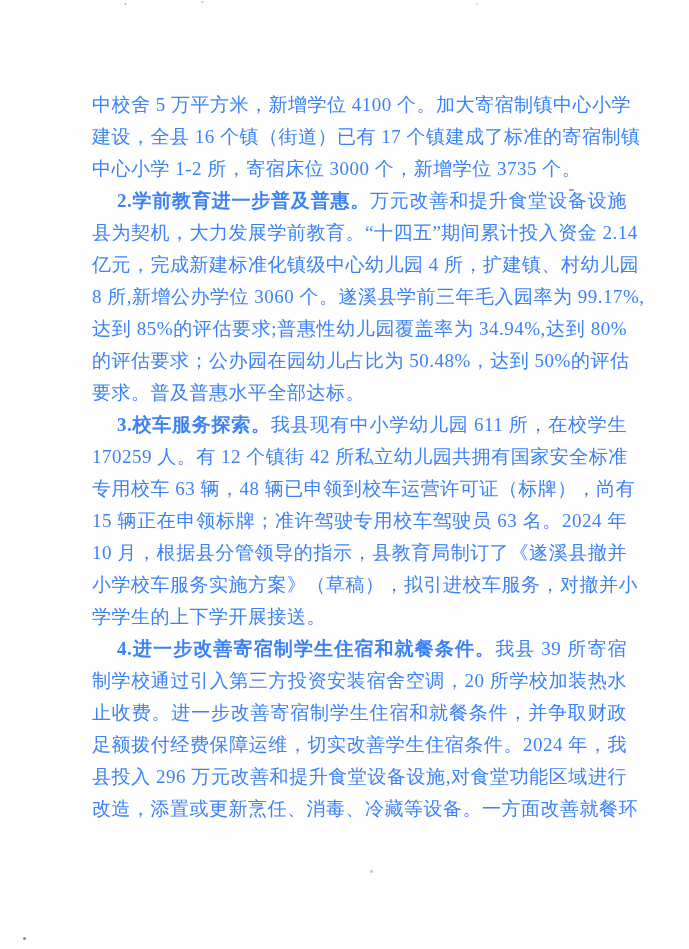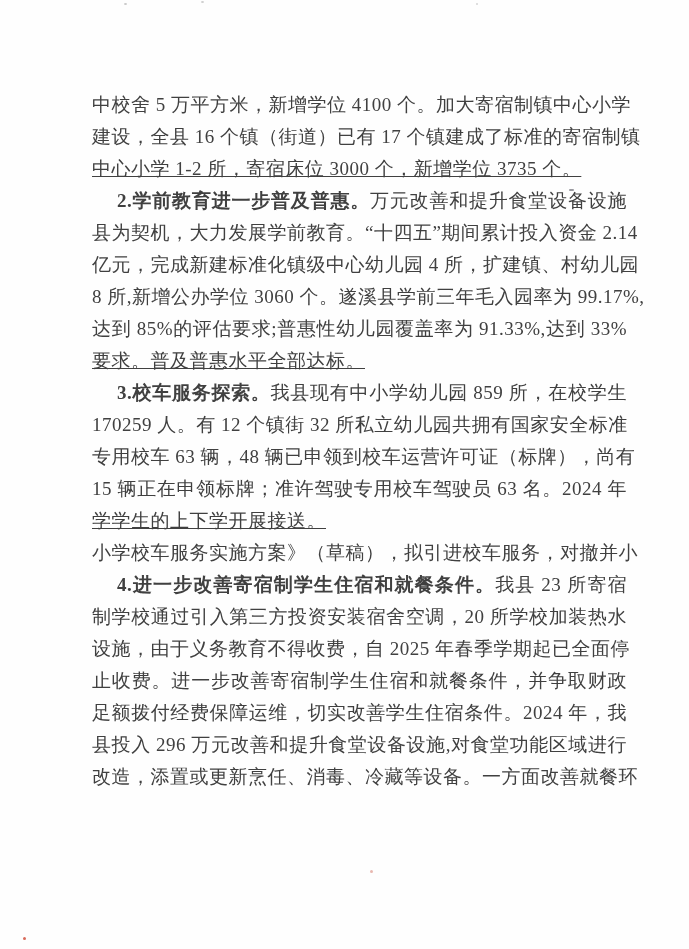--- a/index.html
+++ b/index.html
@@ -17,37 +17,36 @@
   .page {
     position: absolute;
     inset: 0;
     background: #fefefe;
   }
   .doc-body {
     position: absolute;
     left: 92px;
     top: 89px;
     width: 535px;
-    color: #404040;
+    color: #3b82f6;
     font-size: 19px;
   }
   .text-line {
     display: block;
     width: 535px;
     height: 32px;
     line-height: 32px;
     white-space: nowrap;
     text-align: justify;
     text-align-last: justify;
     overflow: visible;
     letter-spacing: 0.5px;
   }
   .text-line.no-justify {
     text-align-last: left;
-    text-decoration: underline;
   }
   .text-line.indent {
     padding-left: 25px;
     width: 510px;
   }
   .seg-bold {
     font-weight: 700;
   }
   
   .speck {
@@ -70,35 +69,36 @@
       <div>
         <div class="text-line"><span>中校舍 5 万平方米，新增学位 4100 个。加大寄宿制镇中心小学</span></div>
         <div class="text-line"><span>建设，全县 16 个镇（街道）已有 17 个镇建成了标准的寄宿制镇</span></div>
         <div class="text-line no-justify"><span>中心小学 1-2 所，寄宿床位 3000 个，新增学位 3735 个。</span></div>
       </div>
       <div>
         <div class="text-line indent"><span class="seg-bold">2.学前教育进一步普及普惠。</span><span>万元改善和提升食堂设备设施</span></div>
         <div class="text-line"><span>县为契机，大力发展学前教育。“十四五”期间累计投入资金 2.14</span></div>
         <div class="text-line"><span>亿元，完成新建标准化镇级中心幼儿园 4 所，扩建镇、村幼儿园</span></div>
         <div class="text-line"><span>8 所,新增公办学位 3060 个。遂溪县学前三年毛入园率为 99.17%,</span></div>
-        <div class="text-line"><span>达到 85%的评估要求;普惠性幼儿园覆盖率为 91.33%,达到 33%</span></div>
+        <div class="text-line"><span>达到 85%的评估要求;普惠性幼儿园覆盖率为 34.94%,达到 80%</span></div>
+        <div class="text-line"><span>的评估要求；公办园在园幼儿占比为 50.48%，达到 50%的评估</span></div>
         <div class="text-line no-justify"><span>要求。普及普惠水平全部达标。</span></div>
       </div>
       <div>
-        <div class="text-line indent"><span class="seg-bold">3.校车服务探索。</span><span>我县现有中小学幼儿园 859 所，在校学生</span></div>
-        <div class="text-line"><span>170259 人。有 12 个镇街 32 所私立幼儿园共拥有国家安全标准</span></div>
+        <div class="text-line indent"><span class="seg-bold">3.校车服务探索。</span><span>我县现有中小学幼儿园 611 所，在校学生</span></div>
+        <div class="text-line"><span>170259 人。有 12 个镇街 42 所私立幼儿园共拥有国家安全标准</span></div>
         <div class="text-line"><span>专用校车 63 辆，48 辆已申领到校车运营许可证（标牌），尚有</span></div>
         <div class="text-line"><span>15 辆正在申领标牌；准许驾驶专用校车驾驶员 63 名。2024 年</span></div>
+        <div class="text-line"><span>10 月，根据县分管领导的指示，县教育局制订了《遂溪县撤并</span></div>
+        <div class="text-line"><span>小学校车服务实施方案》（草稿），拟引进校车服务，对撤并小</span></div>
         <div class="text-line no-justify"><span>学学生的上下学开展接送。</span></div>
-        <div class="text-line"><span>小学校车服务实施方案》（草稿），拟引进校车服务，对撤并小</span></div>
       </div>
       <div>
-        <div class="text-line indent"><span class="seg-bold">4.进一步改善寄宿制学生住宿和就餐条件。</span><span>我县 23 所寄宿</span></div>
+        <div class="text-line indent"><span class="seg-bold">4.进一步改善寄宿制学生住宿和就餐条件。</span><span>我县 39 所寄宿</span></div>
         <div class="text-line"><span>制学校通过引入第三方投资安装宿舍空调，20 所学校加装热水</span></div>
-        <div class="text-line"><span>设施，由于义务教育不得收费，自 2025 年春季学期起已全面停</span></div>
         <div class="text-line"><span>止收费。进一步改善寄宿制学生住宿和就餐条件，并争取财政</span></div>
         <div class="text-line"><span>足额拨付经费保障运维，切实改善学生住宿条件。2024 年，我</span></div>
         <div class="text-line"><span>县投入 296 万元改善和提升食堂设备设施,对食堂功能区域进行</span></div>
         <div class="text-line"><span>改造，添置或更新烹任、消毒、冷藏等设备。一方面改善就餐环</span></div>
       </div>
     </div>
   <div class="speck speck-1"></div>
   <div class="speck speck-2"></div>
   <div class="speck speck-3"></div>
   <div class="speck speck-4"></div>

